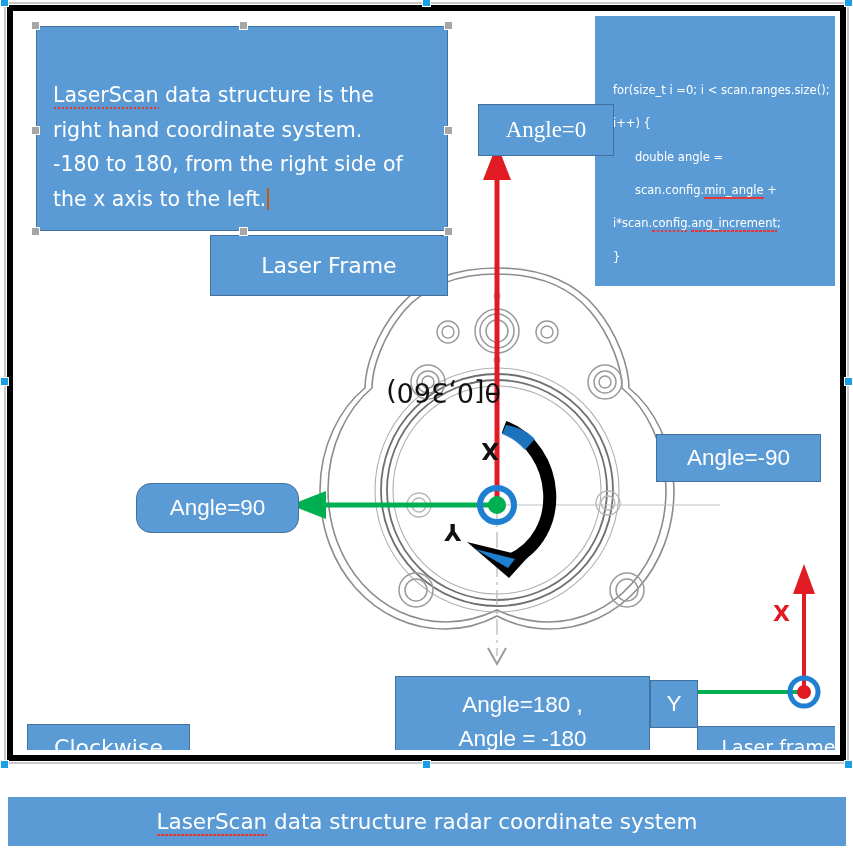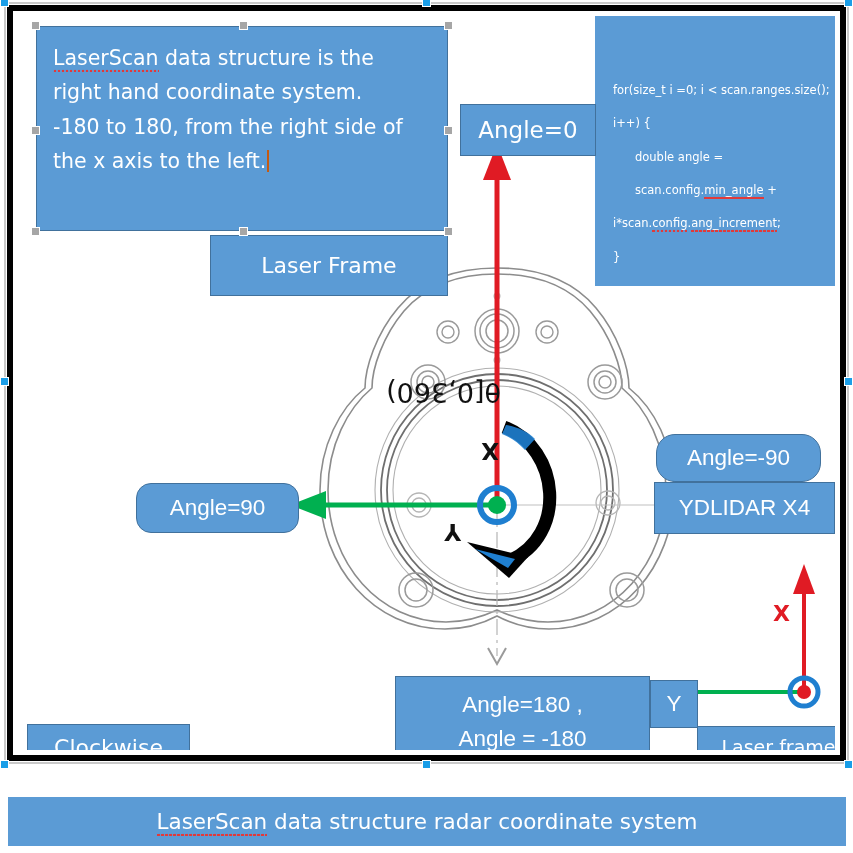--- a/index.html
+++ b/index.html
@@ -23,39 +23,39 @@
       background:#ffffff;overflow:hidden;}
 
   
   .cbox{position:absolute;background:#5B9BD5;border:1px solid #41719C;
       box-sizing:border-box;color:#ffffff;display:flex;align-items:center;
       justify-content:center;text-align:center;line-height:1.32;z-index:30;}
   .cbox.noborder{border:none;}
 
   
   #tb-note{left:16px;top:10px;width:412px;height:205px;
-      padding:14px 16px;justify-content:flex-start;align-items:flex-start;
+      padding:14px 16px;justify-content:flex-start;align-items:flex-end;
       text-align:left;font-size:20.5px;line-height:1.68;z-index:40;}
   #tb-note-wrap{position:absolute;left:16px;top:10px;width:412px;height:205px;z-index:41;}
   .ed-handle{position:absolute;width:9px;height:9px;background:#a6a6a6;
       border:1px solid #ffffff;box-sizing:border-box;}
   .caret{display:inline-block;width:2px;height:22px;background:#c55a11;
       vertical-align:-4px;margin-left:1px;}
 
   #tb-code{left:575px;top:0px;width:278px;height:270px;
       padding:58px 18px 0 18px;align-items:flex-start;justify-content:flex-start;
       text-align:left;font-size:11.5px;line-height:2.9;z-index:28;}
   #tb-code .sq{border-bottom:2px dotted #e03a3a;text-align:center;}
 
-  #tb-angle0{left:440px;top:88px;width:136px;height:52px;font-size:23px;}
+  #tb-angle0{left:458px;top:88px;width:136px;height:52px;font-size:23px;font-family:Liberation Serif, serif;}
   #tb-laserframe{left:190px;top:219px;width:238px;height:61px;font-size:22px;}
   #tb-angle90{left:116px;top:467px;width:163px;height:50px;font-size:22.5px;
       font-family:"Liberation Sans",sans-serif;border-radius:15px;}
   #tb-anglem90{left:636px;top:418px;width:165px;height:48px;font-size:22.5px;
-      font-family:"Liberation Sans",sans-serif;border-radius:19px;}
+      font-family:"Liberation Sans",sans-serif;}
   #tb-ydlidar{left:634px;top:466px;width:181px;height:52px;font-size:22.5px;
       font-family:"Liberation Sans",sans-serif;}
   #tb-angle180{left:375px;top:660px;width:255px;height:92px;font-size:22.5px;
       font-family:"Liberation Sans",sans-serif;line-height:1.5;}
   #tb-ylabel{left:630px;top:664px;width:48px;height:48px;font-size:22.5px;
       font-family:"Liberation Sans",sans-serif;}
   #tb-laserframe2{left:677px;top:710px;width:163px;height:44px;font-size:19px;}
   #tb-clockwise{left:7px;top:708px;width:163px;height:48px;font-size:22px;}
 
   
@@ -211,23 +211,20 @@
       </div>
 
       <div class="cbox" id="tb-angle90">
         <span>Angle=90</span>
       </div>
 
       <div class="cbox" id="tb-anglem90">
         <span>Angle=-90</span>
       </div>
 
-      <div class="cbox" id="tb-ydlidar">
-        <span>YDLIDAR X4</span>
-      </div>
 
       <div class="cbox" id="tb-angle180">
         <div>
           <div>Angle=180 ,</div>
           <div>Angle = -180</div>
         </div>
       </div>
 
       <div class="cbox" id="tb-ylabel">
         <span>Y</span>

